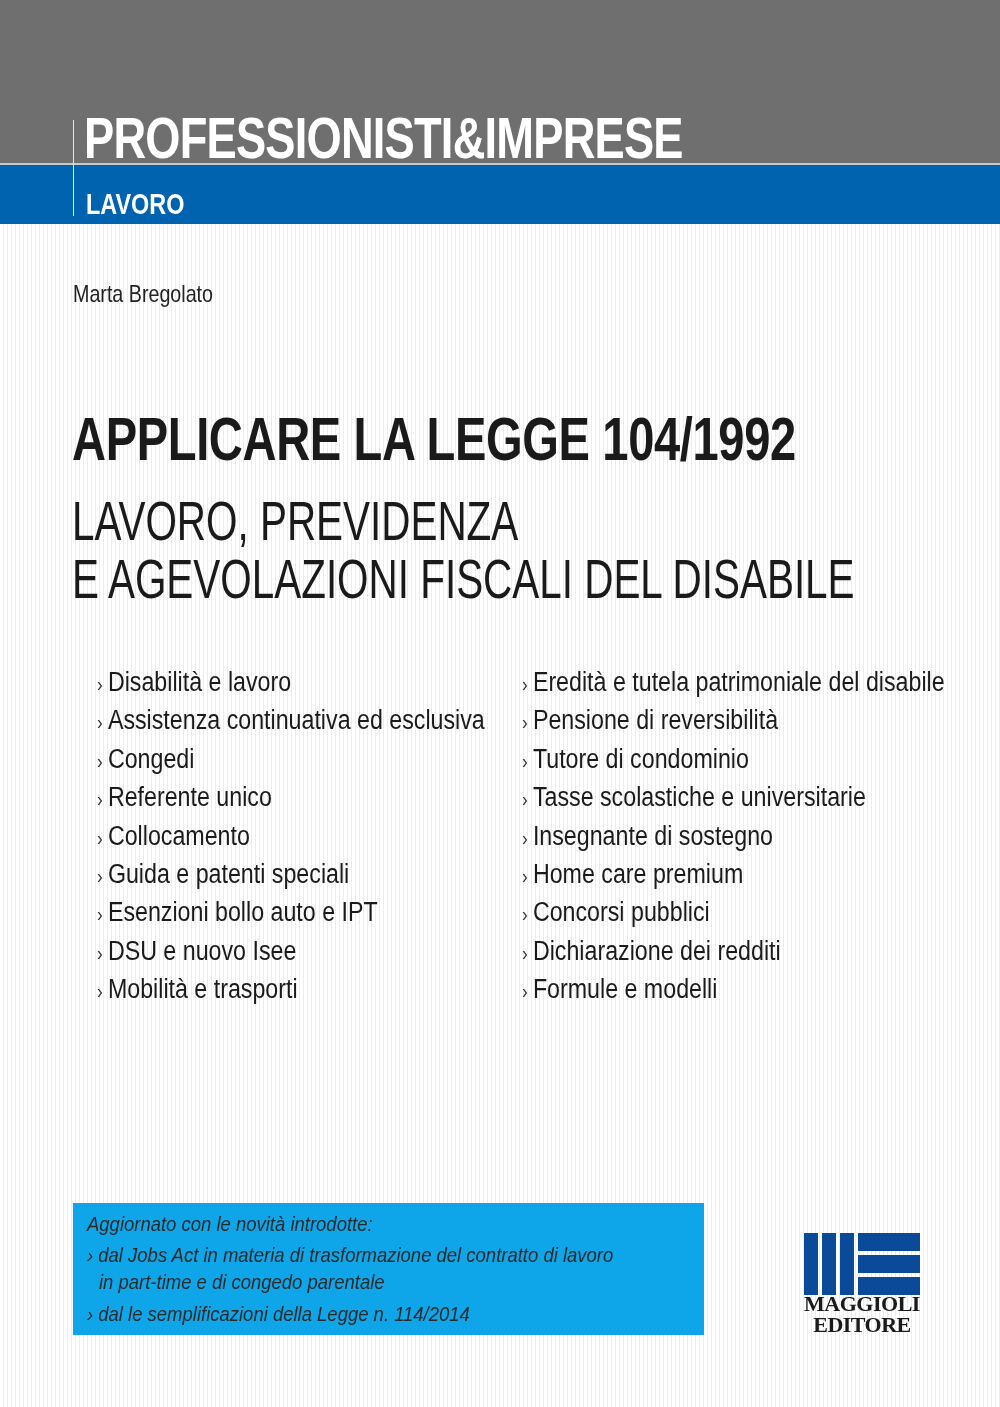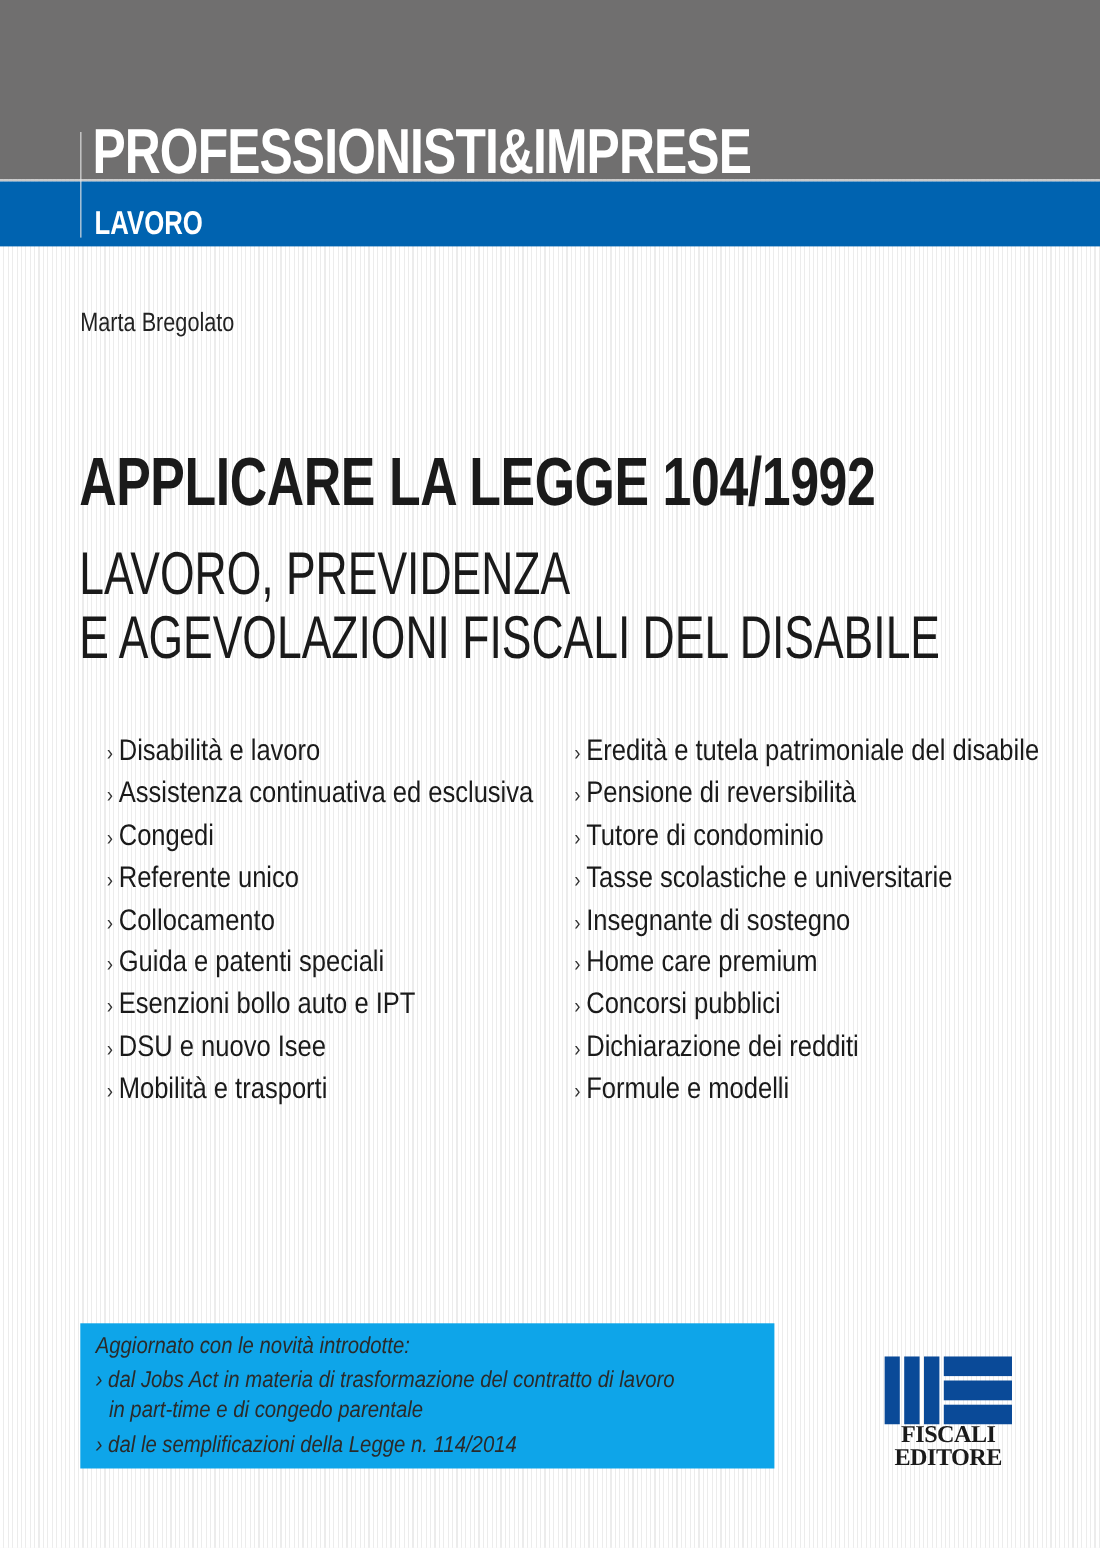--- a/index.html
+++ b/index.html
@@ -124,15 +124,15 @@
 
 <div class="logo">
   <svg width="116" height="62" viewBox="0 0 116 62" style="position:absolute;left:0;top:0;">
     <rect x="0" y="0" width="14" height="62" fill="#0a4a98"></rect>
     <rect x="18" y="0" width="14" height="62" fill="#0a4a98"></rect>
     <rect x="36" y="0" width="14" height="62" fill="#0a4a98"></rect>
     <rect x="54" y="0" width="62" height="18" fill="#0a4a98"></rect>
     <rect x="54" y="22" width="62" height="18" fill="#0a4a98"></rect>
     <rect x="54" y="44" width="62" height="18" fill="#0a4a98"></rect>
   </svg>
-  <div class="logo-text" style="top:60px;">FISCALI</div>
+  <div class="logo-text" style="top:60px;">MAGGIOLI</div>
   <div class="logo-text" style="top:81px;">EDITORE</div>
 </div>
 
 </body></html>

